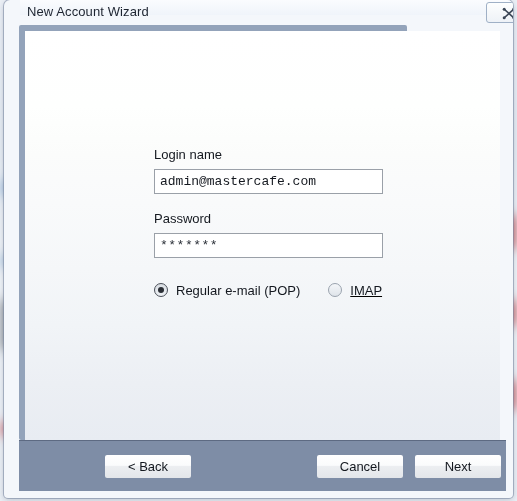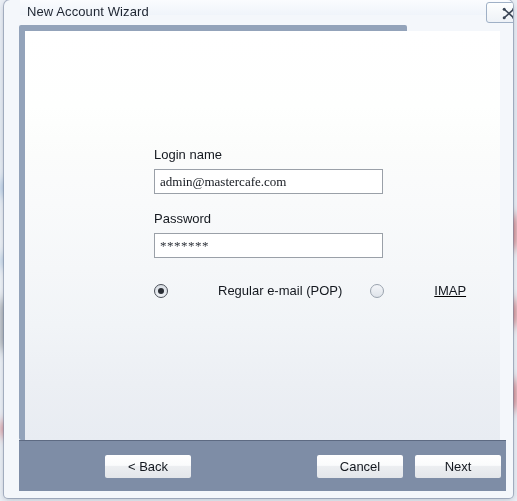--- a/index.html
+++ b/index.html
@@ -135,21 +135,21 @@
     color: #14181f;
     margin-bottom: 7px;
     white-space: nowrap;
   }
   .text-input {
     width: 229px;
     height: 25px;
     border: 1px solid #9aa0a8;
     background: #ffffff;
     box-sizing: border-box;
-    font-family: Liberation Serif, serif;
+    font-family: Liberation Mono, monospace;
     font-size: 13px;
     color: #14181f;
     padding: 0 5px;
     line-height: 23px;
     border-radius: 0;
     outline: none;
     display: block;
   }
   .gap { height: 17px; }
   .gap-sm { height: 14px; }
@@ -160,22 +160,21 @@
     font-size: 13px;
   }
 
   .radio-row {
     display: flex;
     align-items: center;
     margin-top: 11px;
   }
   .radio-opt {
     display: flex;
-    align-items: flex-end;
-    gap: 42px;
+    align-items: flex-start;
   }
   .radio-opt.second { margin-left: 28px; text-decoration: underline; }
   .radio {
     width: 14px; height: 14px;
     border-radius: 50%;
     box-sizing: border-box;
     position: relative;
     flex: 0 0 auto;
   }
   .radio.on {

